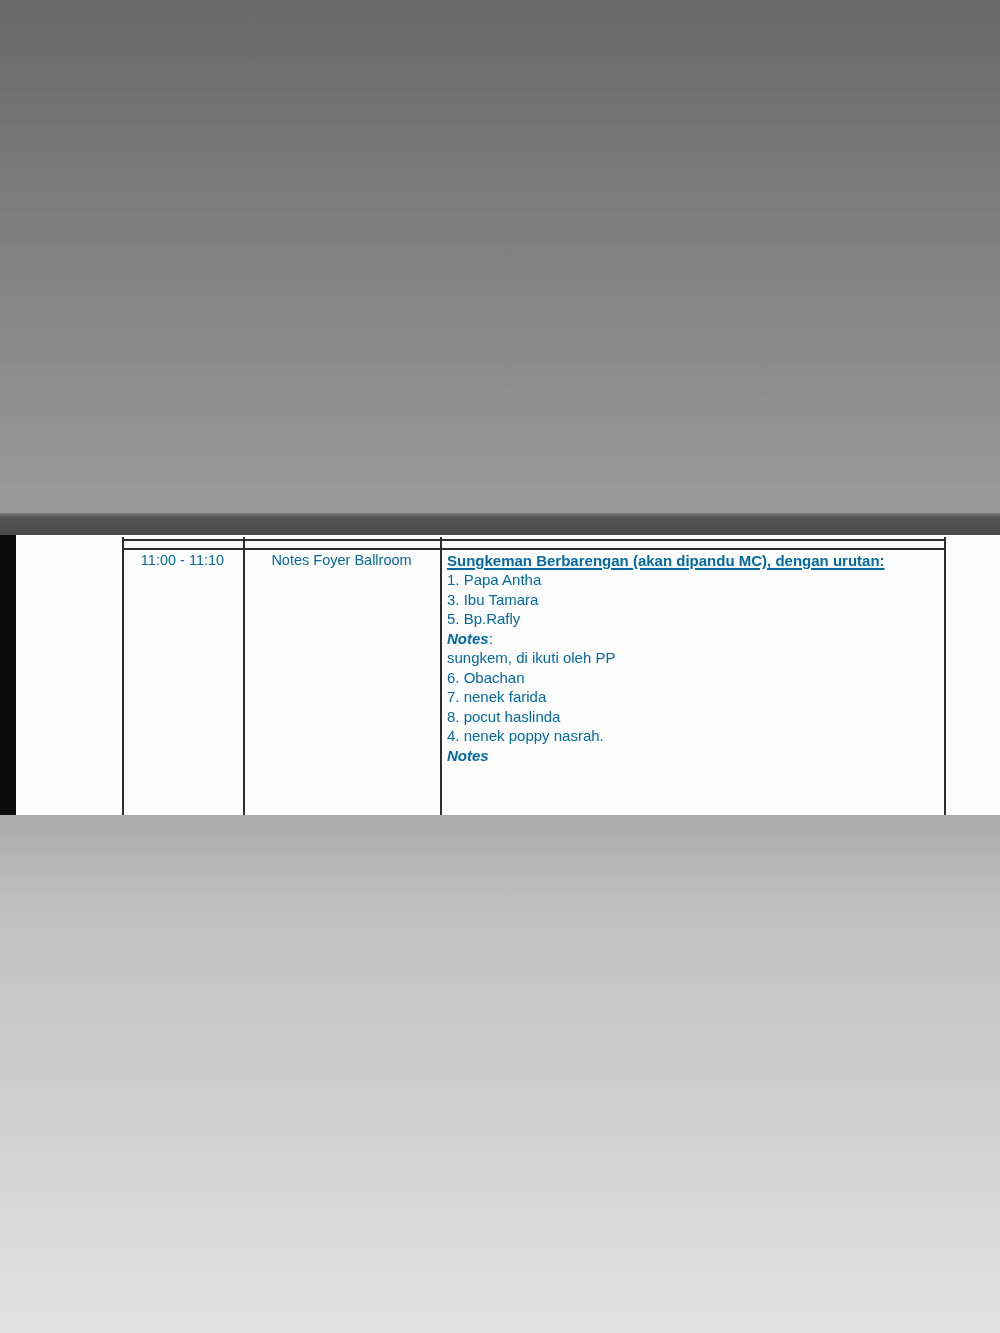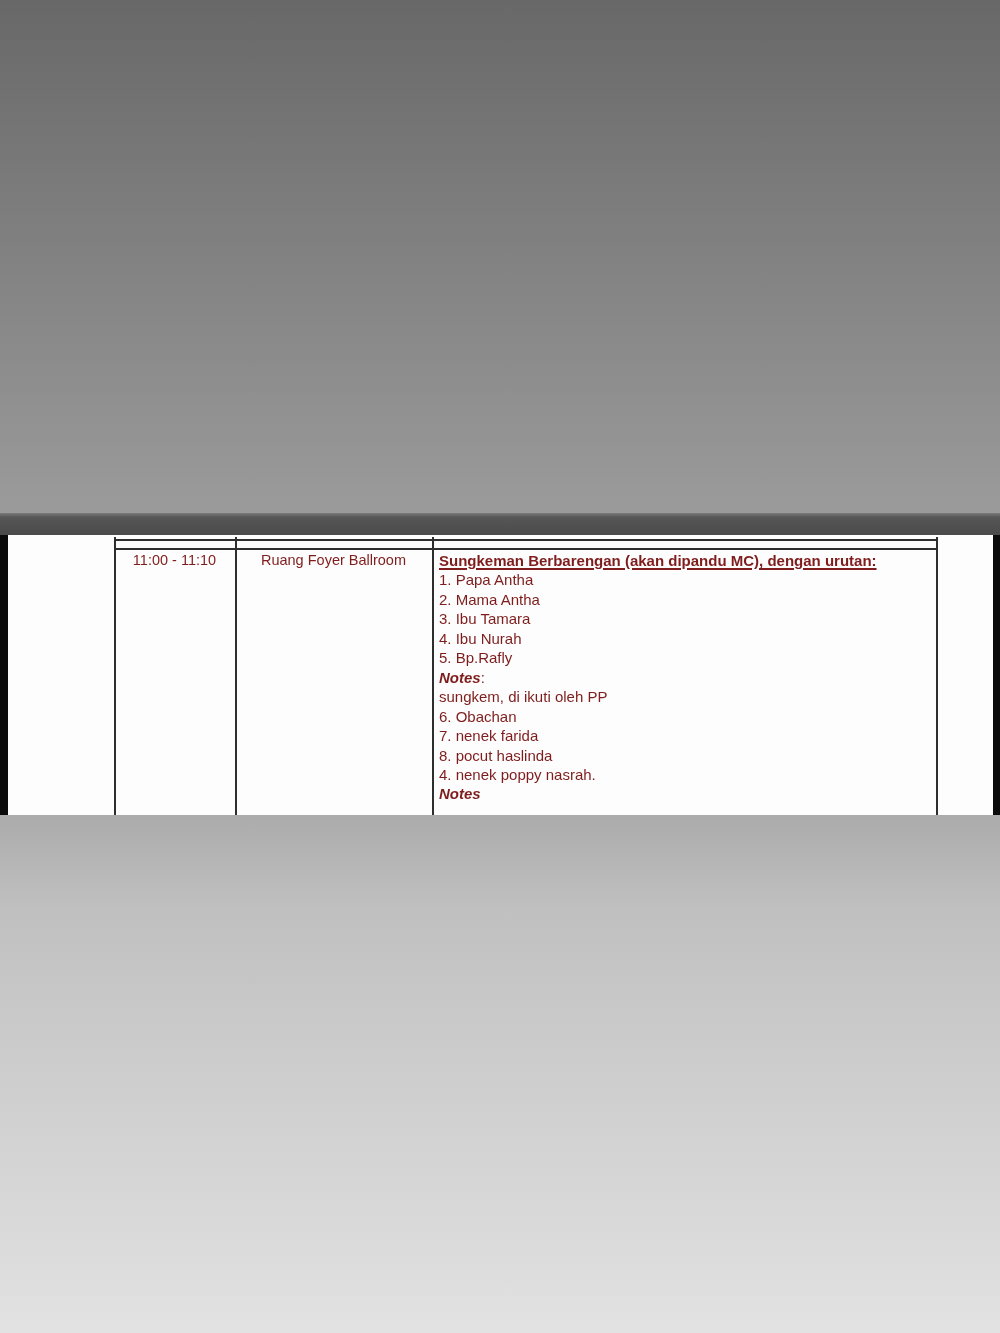--- a/index.html
+++ b/index.html
@@ -17,22 +17,22 @@
   }
   .dark-bar {
     position: absolute; left: 0; right: 0; top: 513px; height: 22px;
     background: linear-gradient(#7a7a7a 0%, #565656 20%, #4a4a4a 100%);
   }
   .doc-zone {
     position: absolute; left: 0; right: 0; top: 535px; height: 280px;
     background: #0b0b0b;
   }
   .page {
-    position: absolute; left: 8px; top: 0; width: 985px; height: 280px;
-    background: #fdfdfd; overflow: hidden; color: #7f1d1d;
+    position: absolute; left: 16px; top: 0; width: 985px; height: 280px;
+    background: #fdfdfd; overflow: hidden; color: #0369a1;
   }
   .vline { position: absolute; width: 2px; top: 2px; bottom: 0; background: #2e2e2e; }
   .v1 { left: 106px; } .v2 { left: 227px; } .v3 { left: 424px; } .v4 { left: 928px; }
   .hline { position: absolute; height: 2px; left: 106px; width: 824px; background: #2e2e2e; }
   .h1 { top: 4px; } .h2 { top: 13px; }
   .cell-time {
     position: absolute; left: 106px; top: 16px; width: 121px;
     text-align: center; font-size: 14.5px; line-height: 19.45px;
   }
   .cell-loc {
@@ -77,30 +77,28 @@
       <div class="vline v1"></div>
       <div class="vline v2"></div>
       <div class="vline v3"></div>
       <div class="vline v4"></div>
 
       <div class="cell-time">
         <span>11:00 - 11:10</span>
       </div>
 
       <div class="cell-loc">
-        <span>Ruang Foyer Ballroom</span>
+        <span>Notes Foyer Ballroom</span>
       </div>
 
       <div class="cell-desc">
         <div class="desc-line head-line">Sungkeman Berbarengan (akan dipandu MC), dengan urutan:</div>
 
         <div class="desc-line">1. Papa Antha</div>
-        <div class="desc-line">2. Mama Antha</div>
         <div class="desc-line">3. Ibu Tamara</div>
-        <div class="desc-line">4. Ibu Nurah</div>
         <div class="desc-line">5. Bp.Rafly</div>
 
         <div class="desc-line">
           <span class="notes-label">Notes</span><span>:</span>
         </div>
 
         <div class="desc-line">sungkem, di ikuti oleh PP</div>
 
         <div class="desc-line">6. Obachan</div>
         <div class="desc-line">7. nenek farida</div>

